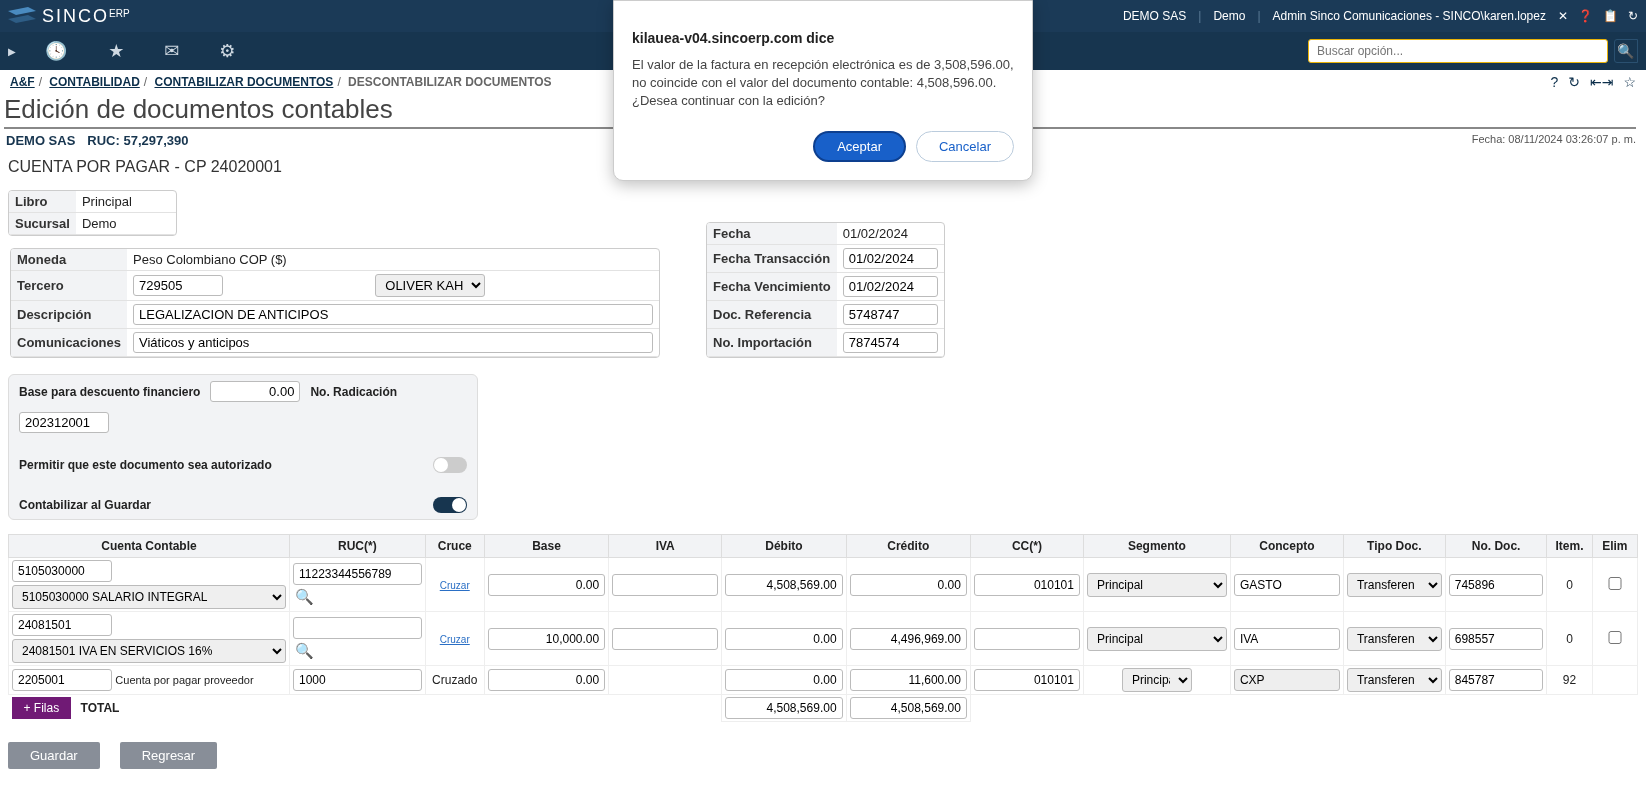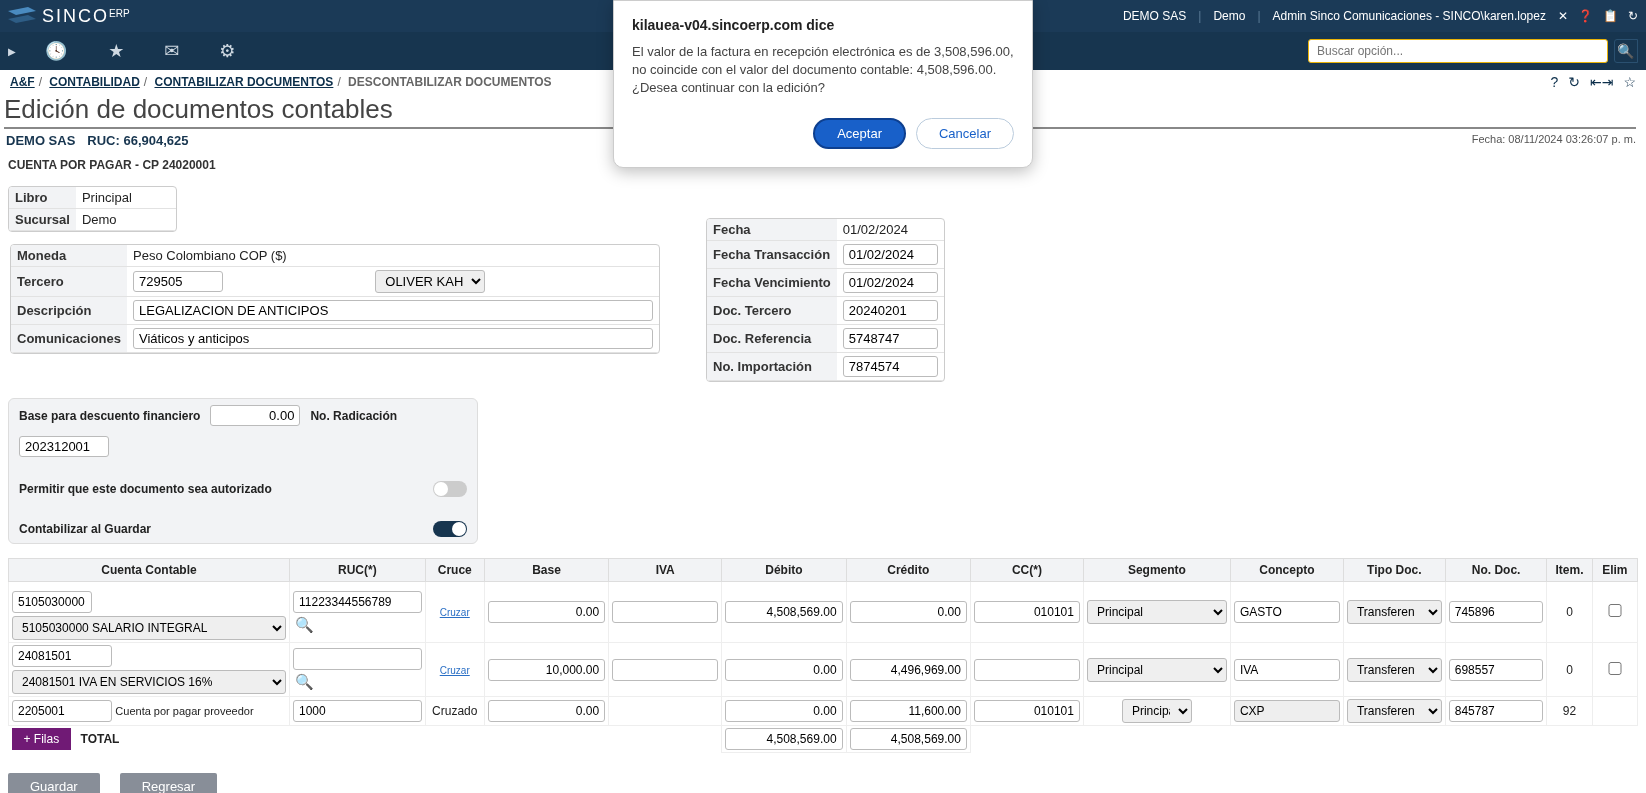--- a/index.html
+++ b/index.html
@@ -32,21 +32,21 @@
 .breadcrumb .sep { color: #666; padding: 0 4px; font-weight: normal; }
 .breadcrumb .last { color: #666; font-weight: bold; }
 .pagehead-icons { margin-left: auto; display: flex; gap: 10px; color: #0b2e4a; font-size: 14px; }
 
 h1.title { font-size: 26px; color: #444; padding: 2px 10px 0 4px; font-weight: normal; }
 hr.titleline { border: none; border-top: 2px solid #888; margin: 2px 10px 2px 4px; }
 
 .subhead { display: flex; padding: 2px 10px 6px 6px; font-size: 13px; color: #17354f; font-weight: bold; }
 .subhead-right { margin-left: auto; font-weight: normal; color: #555; font-size: 11px; }
 
-.docline { padding: 4px 8px 8px 8px; font-size: 12px; font-weight: bold; color: #333; }
+.docline { padding: 4px 8px 8px 8px; font-size: 16px; font-weight: normal; color: #333; }
 
 
 .info-table { border-collapse: separate; border-spacing: 0; margin: 6px 8px; border: 1px solid #ccc; border-radius: 4px; overflow: hidden; font-size: 13px; }
 .info-table td { padding: 3px 6px; border-bottom: 1px solid #e2e2e2; }
 .info-table td.lbl { background: #f2f3f5; font-weight: bold; color: #333; width: auto; }
 .info-table td.val input, .info-table td.val select { border: 1px solid #bbb; border-radius: 3px; padding: 2px 5px; font-size: 13px; }
 
 .two-col { display: flex; gap: 30px; align-items: flex-start; padding-left: 2px; }
 
 
@@ -71,21 +71,21 @@
 .lookup-icon { font-size: 15px; color: #555; text-align: left; padding-left: 2px; }
 .filas-btn { background: #701a75; color: #fff; border: none; padding: 4px 12px; font-size: 12px; cursor: pointer; }
 .total-lbl { font-weight: bold; font-size: 12px; padding-left: 6px; }
 
 
 .bottom-btns { padding: 14px 8px; display: flex; gap: 20px; }
 .action-btn { background: #888e98; color: #fff; border: none; padding: 6px 22px; font-size: 13px; cursor: pointer; border-radius: 2px; }
 
 
 .modal { position: absolute; top: 0; left: 50%; transform: translateX(-50%); width: 420px; background: #fff; border: 1px solid #ccc; border-radius: 0 0 10px 10px; box-shadow: 0 4px 16px rgba(0,0,0,.25); padding: 16px 18px 18px 18px; z-index: 100; }
-.modal-title { font-weight: bold; font-size: 14px; margin-bottom: 10px; }
+.modal-title { font-weight: bold; font-size: 14px; margin-bottom: 10px; margin-top: 13px; }
 .modal-body { font-size: 13px; color: #444; margin-bottom: 20px; line-height: 1.4; }
 .modal-btns { display: flex; gap: 10px; justify-content: flex-end; }
 .btn-primary { background: #1860c9; color: #fff; border: 2px solid #0d3f8f; border-radius: 18px; padding: 6px 22px; font-size: 13px; cursor: pointer; }
 .btn-secondary { background: #fff; color: #1860c9; border: 1px solid #bcd; border-radius: 18px; padding: 6px 22px; font-size: 13px; cursor: pointer; }
 
 </style>
 </head>
 <body>
 
 <div class="modal">
@@ -151,21 +151,21 @@
     <span>☆</span>
   </div>
 </div>
 
 <h1 class="title">Edición de documentos contables</h1>
 <hr class="titleline">
 
 <div class="subhead">
   <span>DEMO SAS</span>
   <span style="width:12px;"></span>
-  <span>RUC: 66,904,625</span>
+  <span>RUC: 57,297,390</span>
   <span class="subhead-right">Fecha: 08/11/2024 03:26:07 p. m.</span>
 </div>
 
 <div class="docline">CUENTA POR PAGAR - CP 24020001</div>
 
 <table class="info-table">
   <tbody>
       <tr>
         <td class="lbl">Libro</td>
       <td class="val" style="min-width:100px;">Principal</td>
@@ -206,24 +206,20 @@
           <td class="lbl">Fecha</td>
         <td class="val" style="min-width:100px;">01/02/2024</td>
         </tr>
     <tr>
           <td class="lbl">Fecha Transacción</td>
         <td class="val"><input style="width: 95px;" value="01/02/2024"></td>
         </tr>
     <tr>
           <td class="lbl">Fecha Vencimiento</td>
         <td class="val"><input style="width: 95px;" value="01/02/2024"></td>
-        </tr>
-    <tr>
-          <td class="lbl">Doc. Tercero</td>
-        <td class="val"><input style="width: 95px;" value="20240201"></td>
         </tr>
     <tr>
           <td class="lbl">Doc. Referencia</td>
         <td class="val"><input style="width: 95px;" value="5748747"></td>
         </tr>
     <tr>
           <td class="lbl">No. Importación</td>
         <td class="val"><input style="width: 95px;" value="7874574"></td>
         </tr>
   </tbody>
@@ -265,21 +261,21 @@
       <th style="width:90px;">No. Doc.</th>
       <th style="width:40px;">Item.</th>
       <th style="width:40px;">Elim</th>
     </tr>
   </thead>
   <tbody>
 
     <tr>
       <td>
             <div class="stacked">
-        <input style="width: 80px; text-align: left; margin-top: 7px;" value="5105030000">
+        <input style="width: 100px; text-align: left;" value="5105030000">
         <select><option>5105030000 SALARIO INTEGRAL</option></select>
       </div>
           </td>
       <td>
             <div class="inline-with-icon">
         <input value="11223344556789" style="">
         <span class="lookup-icon">🔍</span>
       </div>
           </td>
       <td><span class="cruzar-link">Cruzar</span></td>

